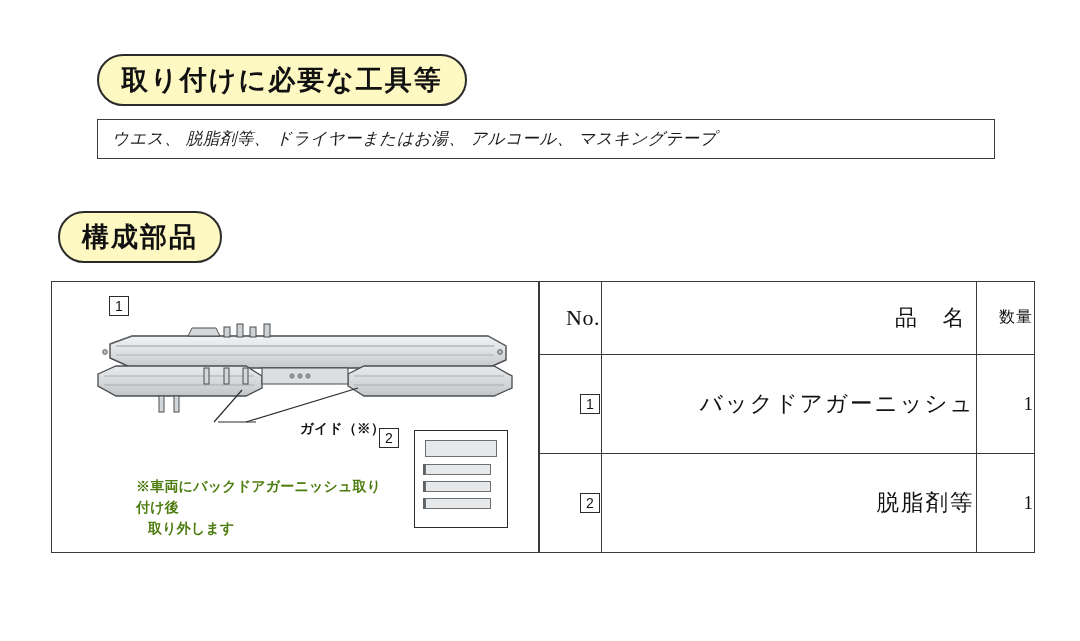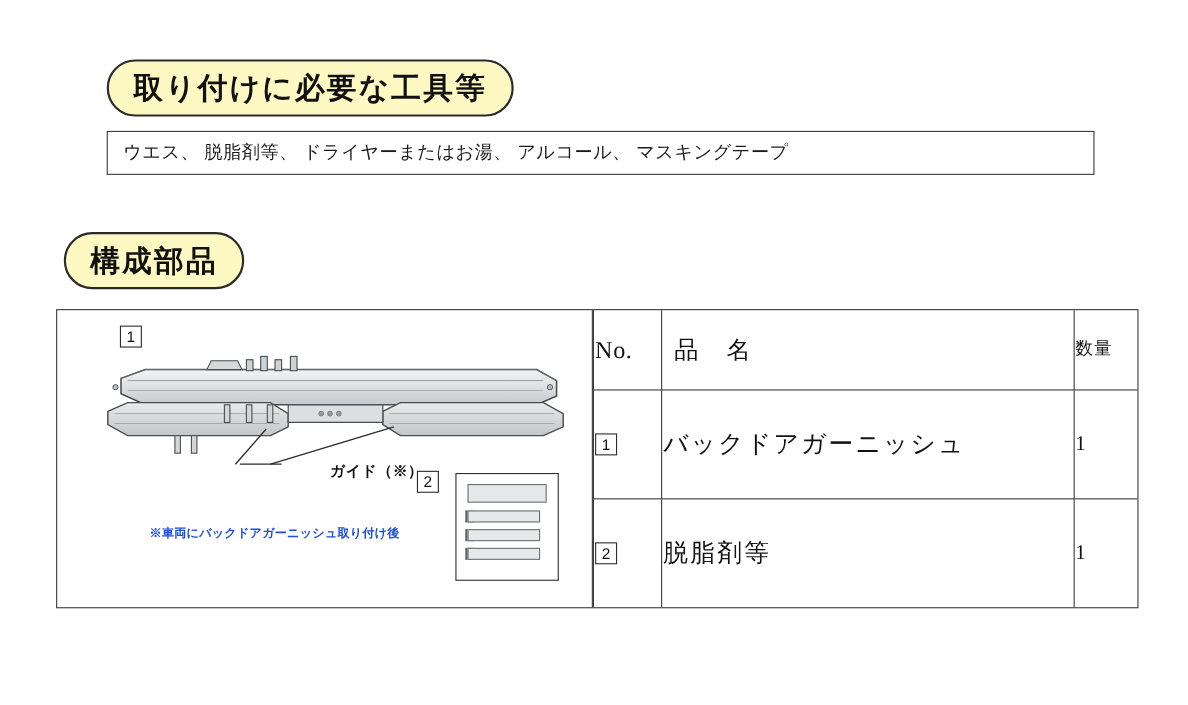--- a/index.html
+++ b/index.html
@@ -53,20 +53,21 @@
   #tools-box {
     position: absolute;
     left: 97px;
     top: 119px;
     width: 898px;
     height: 40px;
     border: 1px solid #3a3a3a;
     box-sizing: border-box;
     display: flex;
     align-items: center;
+    font-style: italic;
   }
   #tools-text {
     font-size: 16.5px;
     padding-left: 14px;
     letter-spacing: 0.5px;
     color: #1a1a1a;
   }
 
   
   #parts-area {
@@ -159,39 +160,39 @@
     font-weight: bold;
     letter-spacing: 0.5px;
     color: #111;
     font-family: "Liberation Sans", sans-serif;
   }
   #note-text {
     position: absolute;
     left: 84px;
     top: 195px;
     width: 250px;
-    font-size: 11px;
+    font-size: 14px;
     line-height: 1.5;
     font-weight: bold;
     letter-spacing: 0.2px;
-    color: #1d4ed8;
-    font-family: Liberation Sans, sans-serif;
+    color: #4d7c0f;
+    font-family: Liberation Mono, monospace;
   }
   #note-text .indent { padding-left: 12px; display: block; }
 
   
   #parts-table {
     flex: 1;
     border-collapse: collapse;
     table-layout: fixed;
     height: 100%;
   }
   #parts-table th, #parts-table td {
     border: 1px solid #3a3a3a;
-    text-align: left;
+    text-align: right;
     vertical-align: middle;
     font-weight: normal;
     color: #111;
   }
   #parts-table tr:first-child th { border-top: none; }
   #parts-table tr td:last-child,
   #parts-table tr th:last-child { border-right: none; }
   #parts-table tr:last-child td { border-bottom: none; }
 
   .col-no   { width: 62px; }
@@ -285,20 +286,21 @@
         <div class="booklet-line bl-tick bt2"></div>
         <div class="booklet-line bl2"></div>
         <div class="booklet-line bl-tick bt3"></div>
         <div class="booklet-line bl3"></div>
         <div class="booklet-line bl-tick bt4"></div>
         <div class="booklet-line bl4"></div>
       </div>
 
       <div id="note-text">
         <span>※車両にバックドアガーニッシュ取り付け後</span>
+        <span class="indent">取り外します</span>
       </div>
     </div>
 
     <table id="parts-table">
       <colgroup>
         <col class="col-no">
         <col>
         <col class="col-qty">
       </colgroup>
       <thead>

